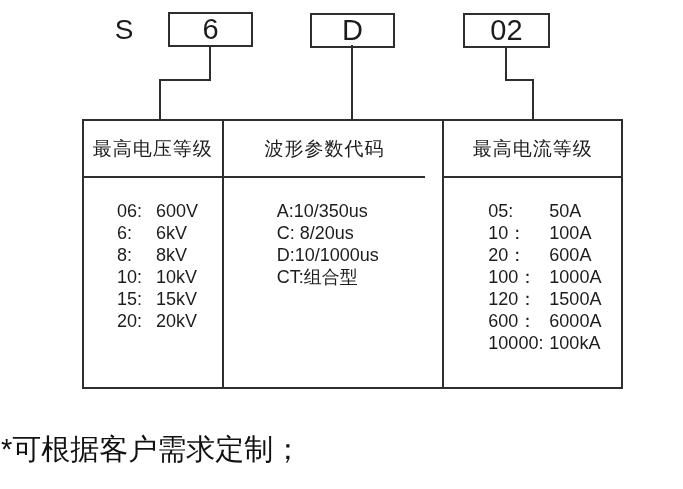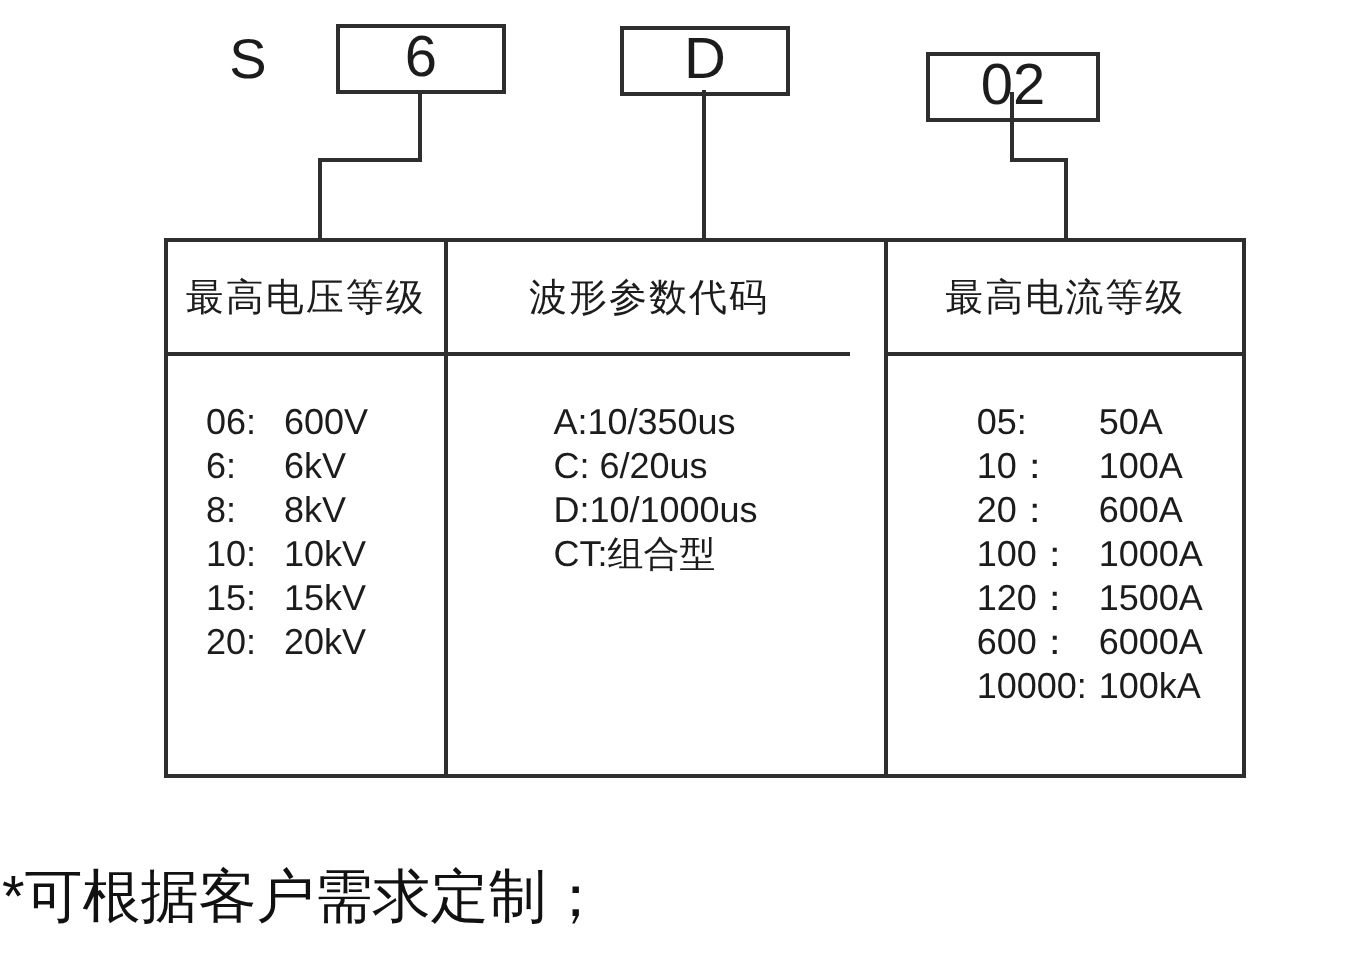--- a/index.html
+++ b/index.html
@@ -11,21 +11,21 @@
     position:absolute;left:104px;top:12px;width:40px;height:35px;
     display:flex;align-items:center;justify-content:center;font-size:28px;font-weight:400;
   }
   .code-box{
     position:absolute;height:35px;width:85px;border:2px solid #2e2e2e;box-sizing:border-box;
     display:flex;align-items:center;justify-content:center;font-size:29px;font-weight:400;
     background:#ffffff;
   }
   .b1{left:168px;top:12px;}
   .b2{left:310px;top:13px;}
-  .b3{left:463px;top:26px;width:87px;}
+  .b3{left:463px;top:13px;width:87px;}
   .seg{position:absolute;background:#2e2e2e;}
   .v1{left:209px;top:45px;width:2px;height:36px;}
   .h1{left:159px;top:79px;width:52px;height:2px;}
   .v2{left:159px;top:79px;width:2px;height:42px;}
   .v3{left:351px;top:45px;width:2px;height:76px;}
   .v4{left:505px;top:46px;width:2px;height:35px;}
   .h2{left:505px;top:79px;width:29px;height:2px;}
   .v5{left:532px;top:79px;width:2px;height:42px;}
   .table{
     position:absolute;left:82px;top:119px;width:541px;height:270px;
@@ -34,21 +34,21 @@
   .col{height:100%;box-sizing:border-box;}
   .col1{width:138px;}
   .col2{width:204px;border-left:2px solid #2e2e2e;}
   .col3{width:179px;border-left:2px solid #2e2e2e;margin-left:17px;}
   .hdr{
     height:57px;box-sizing:border-box;border-bottom:2px solid #2e2e2e;
     display:flex;align-items:center;justify-content:center;
     font-size:19px;letter-spacing:1px;white-space:nowrap;
   }
   .body{padding-top:22px;font-size:18px;line-height:22px;}
-  .col1 .body{padding-left:19px;}
+  .col1 .body{padding-left:33px;}
   .col2 .body{padding-left:53px;}
   .col3 .body{padding-left:44px;}
   .row{display:flex;white-space:pre;}
   .code{display:inline-block;}
   .col1 .code{width:39px;}
   .col3 .code{width:61px;}
   .note{
     position:absolute;left:1px;top:431px;font-size:29px;line-height:36px;
     color:#111111;white-space:nowrap;
   }
@@ -107,21 +107,21 @@
           <span class="code">20:</span>
           <span class="val">20kV</span>
         </div>
       </div>
     </div>
 
     <div class="col col2">
       <div class="hdr">波形参数代码</div>
       <div class="body">
         <div class="row">A:10/350us</div>
-        <div class="row">C: 6/20us</div>
+        <div class="row">C: 8/20us</div>
         <div class="row">D:10/1000us</div>
         <div class="row">CT:组合型</div>
       </div>
     </div>
 
     <div class="col col3">
       <div class="hdr">最高电流等级</div>
       <div class="body">
         <div class="row">
           <span class="code">05:</span>

